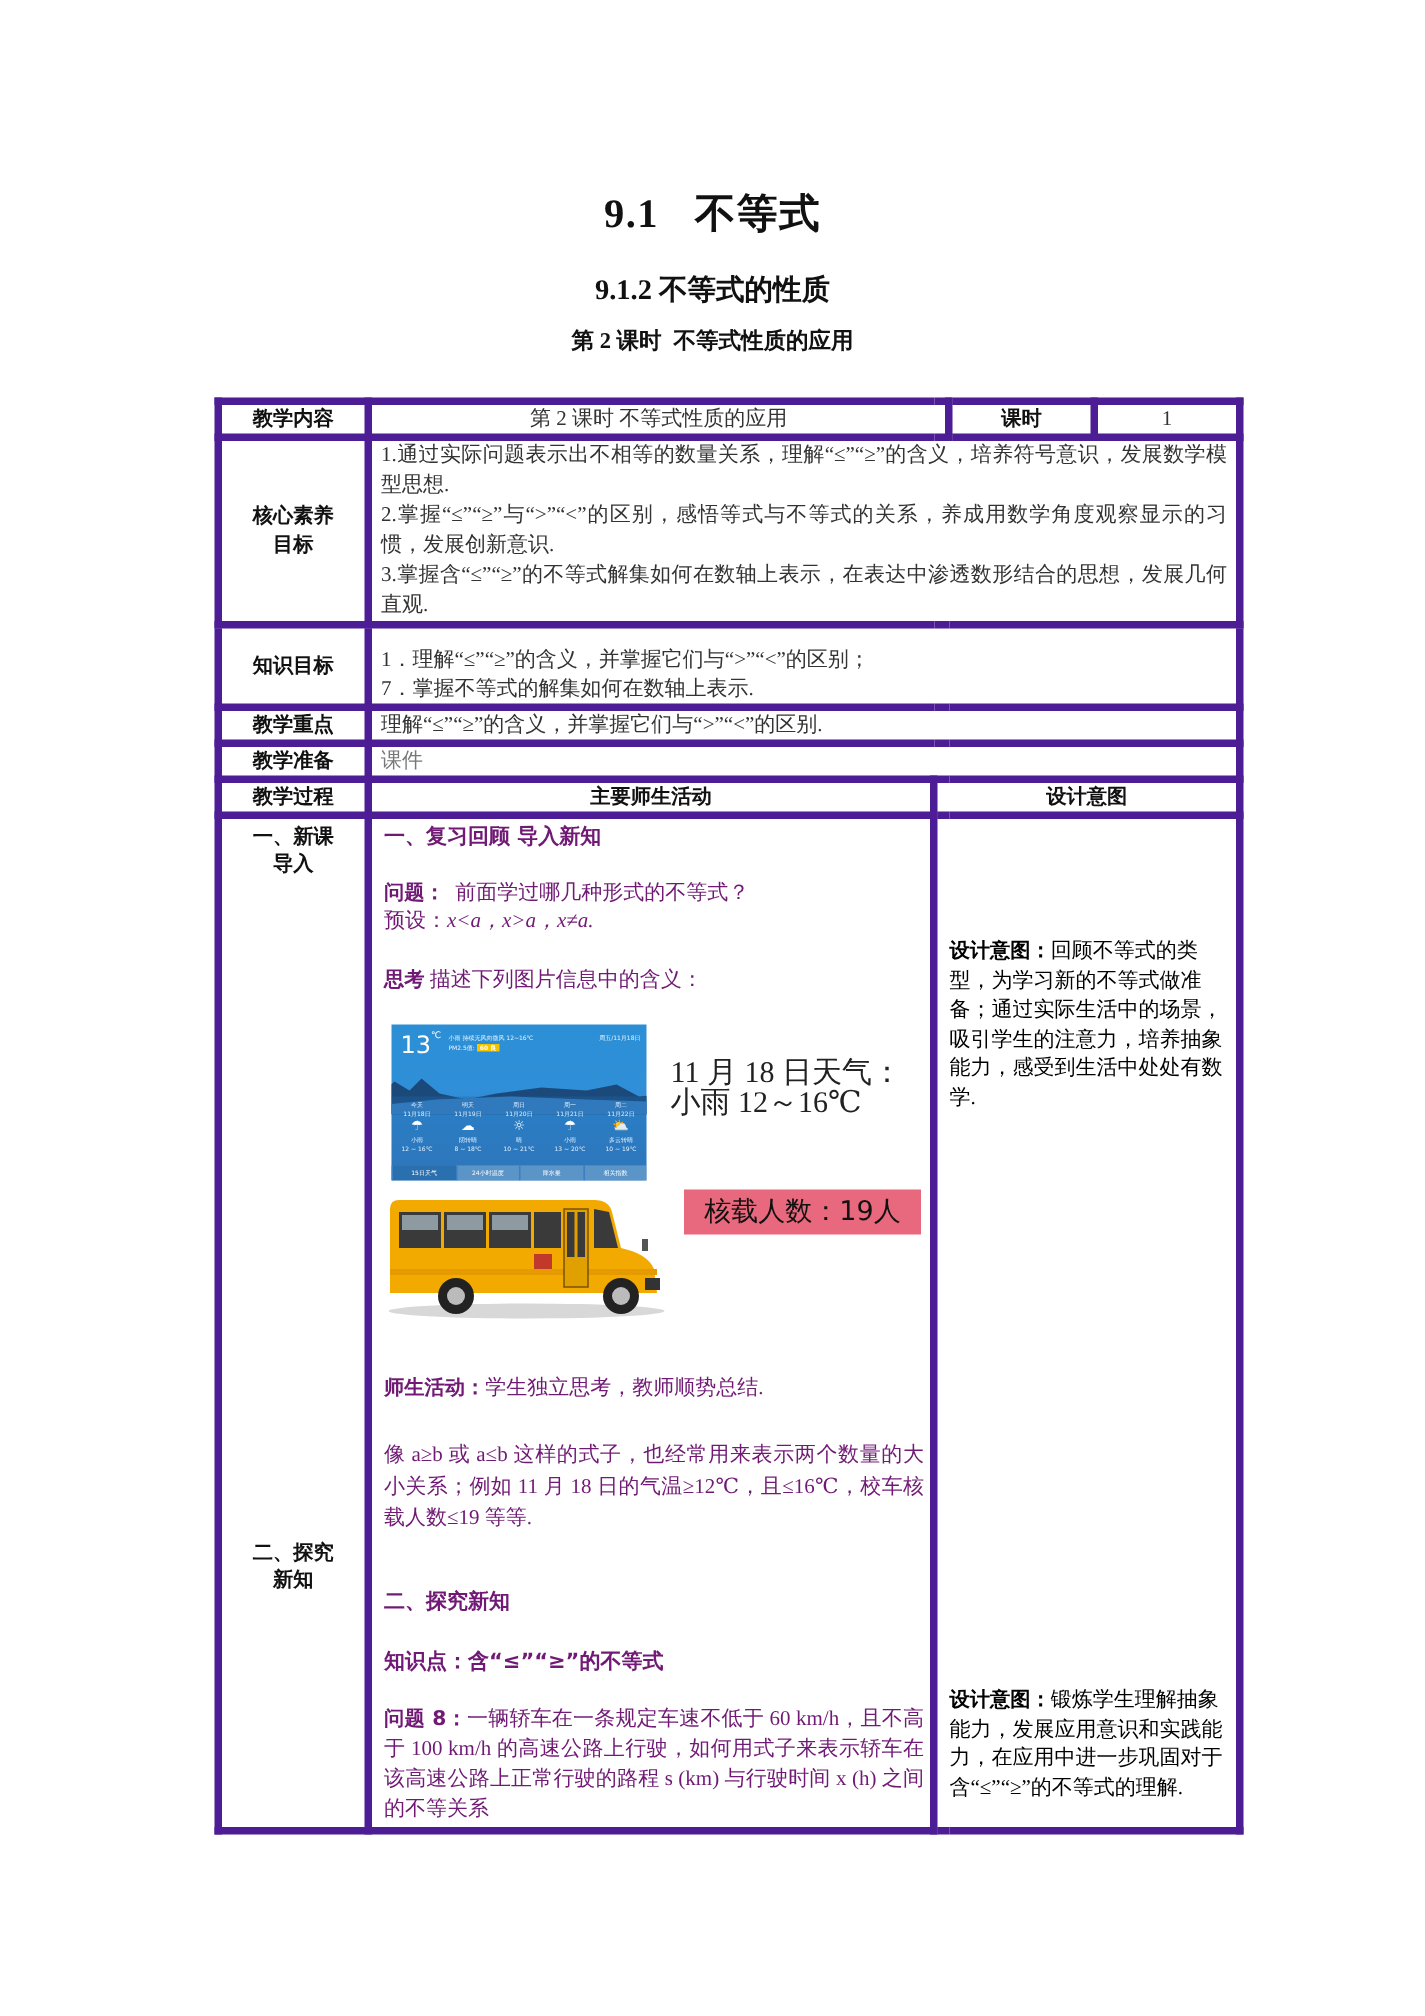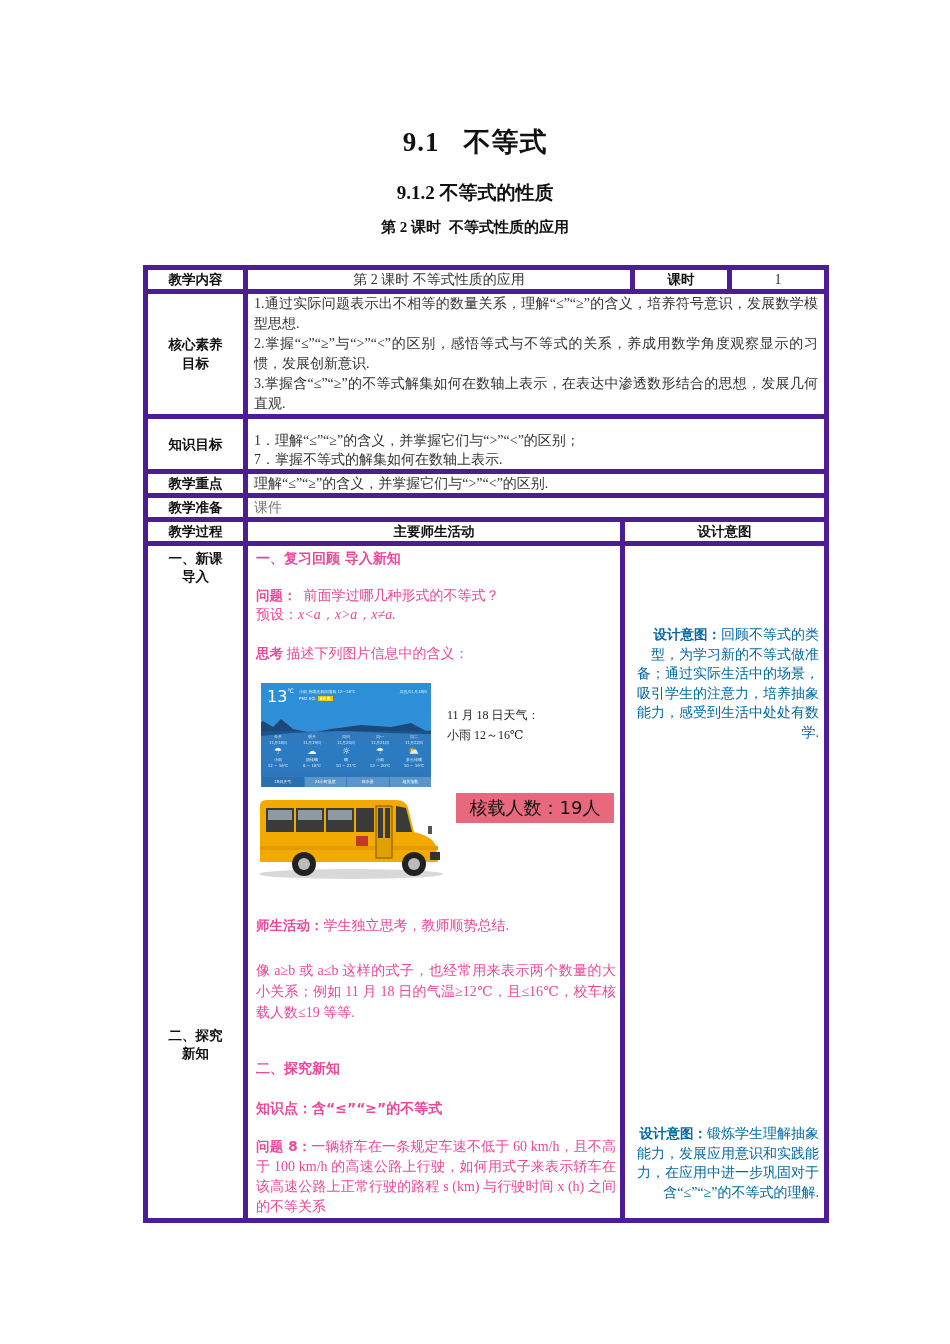--- a/index.html
+++ b/index.html
@@ -23,22 +23,22 @@
   .body { color: #333; }
   .bold { font-weight: bold; font-family: "DejaVu Sans", sans-serif; font-size: 13.5px; }
   .it { font-style: italic; }
   .justify { text-align: justify; }
 
   
   td.proc { vertical-align: top; padding: 0 !important; position: relative; }
   .stage { position: absolute; left: 0; width: 100%; text-align: center;
            font-family: "DejaVu Sans", sans-serif; font-weight: bold; font-size: 13.5px; line-height: 18px; }
   .act { position: relative; height: 672px; }
-  .act .blk { position: absolute; left: 8px; width: 360px; font-size: 14px; line-height: 19px; color: #ec4899; }
-  .intent { position: absolute; left: 8px; width: 186px; font-size: 14px; line-height: 19.5px; color: #0369a1; text-align: right; }
+  .act .blk { position: absolute; left: 8px; width: 360px; font-size: 14px; line-height: 19px; color: #701a75; }
+  .intent { position: absolute; left: 8px; width: 186px; font-size: 14px; line-height: 19.5px; color: #000000; }
 
   
   .weather { position: absolute; left: 261px; top: 683px; width: 170px; height: 104px;
              background: linear-gradient(#2c8fd6 0%, #2f8fd8 40%, #3a7fc4 100%); overflow: hidden; }
   .weather .mtn { position: absolute; left: -10px; top: 20px; width: 200px; height: 40px; }
   .weather .big { position: absolute; left: 6px; top: 4px; color: #fff; font-family: "DejaVu Sans", sans-serif;
                   font-size: 16px; }
   .weather .big sup { font-size: 6px; vertical-align: top; }
   .weather .hdr { position: absolute; left: 38px; top: 6px; color: #e8f4ff; font-size: 4px; font-family: "DejaVu Sans", sans-serif; }
   .weather .pm { position: absolute; left: 38px; top: 13px; color: #e8f4ff; font-size: 4px; font-family: "DejaVu Sans", sans-serif; }
@@ -46,21 +46,21 @@
   .weather .dt { position: absolute; right: 4px; top: 6px; color: #e8f4ff; font-size: 4px; font-family: "DejaVu Sans", sans-serif; }
   .weather .days { position: absolute; left: 0; top: 48px; width: 170px; height: 46px; display: flex;
                    background: rgba(30,100,170,0.35); }
   .weather .day { flex: 1; text-align: center; color: #dff0ff; font-size: 4px; font-family: "DejaVu Sans", sans-serif; line-height: 6px; padding-top: 3px; }
   .weather .day .ic { font-size: 9px; line-height: 11px; color: #fff; }
   .weather .tabs { position: absolute; left: 0; bottom: 0; width: 170px; height: 10px; display: flex; }
   .weather .tab { flex: 1; font-size: 4px; color: #fff; text-align: center; line-height: 10px;
                   background: #5b95c8; border-left: 1px solid #3a7fc4; font-family: "DejaVu Sans", sans-serif; }
   .weather .tab.on { background: #2a6fae; }
 
-  .wx-note { position: absolute; left: 447px; top: 705px; font-size: 12px; line-height: 20px; color: #222; }
+  .wx-note { position: absolute; left: 447px; top: 705px; font-size: 20px; line-height: 20px; color: #222; }
   .capacity { position: absolute; left: 456px; top: 793px; width: 158px; height: 30px; background: #e8687e;
               font-size: 18px; line-height: 30px; text-align: center; color: #111; font-family: "DejaVu Sans", sans-serif; }
 
   
   .bus { position: absolute; left: 256px; top: 792px; width: 190px; height: 88px; }
 </style>
 </head>
 <body>
 
 <div class="title1">

